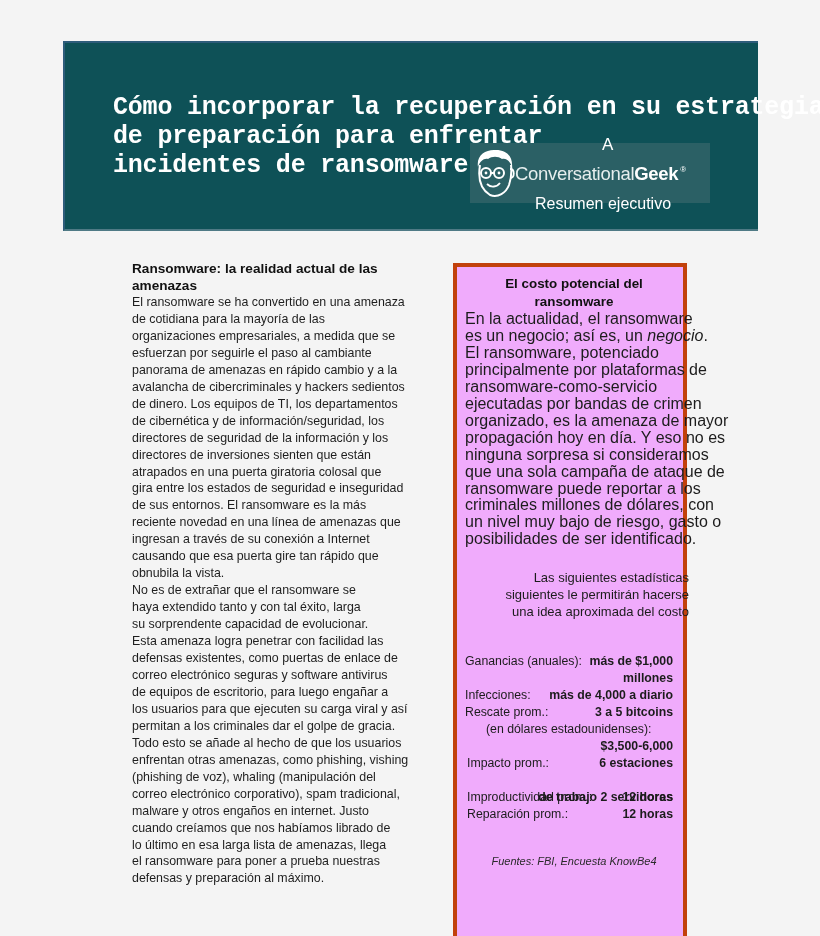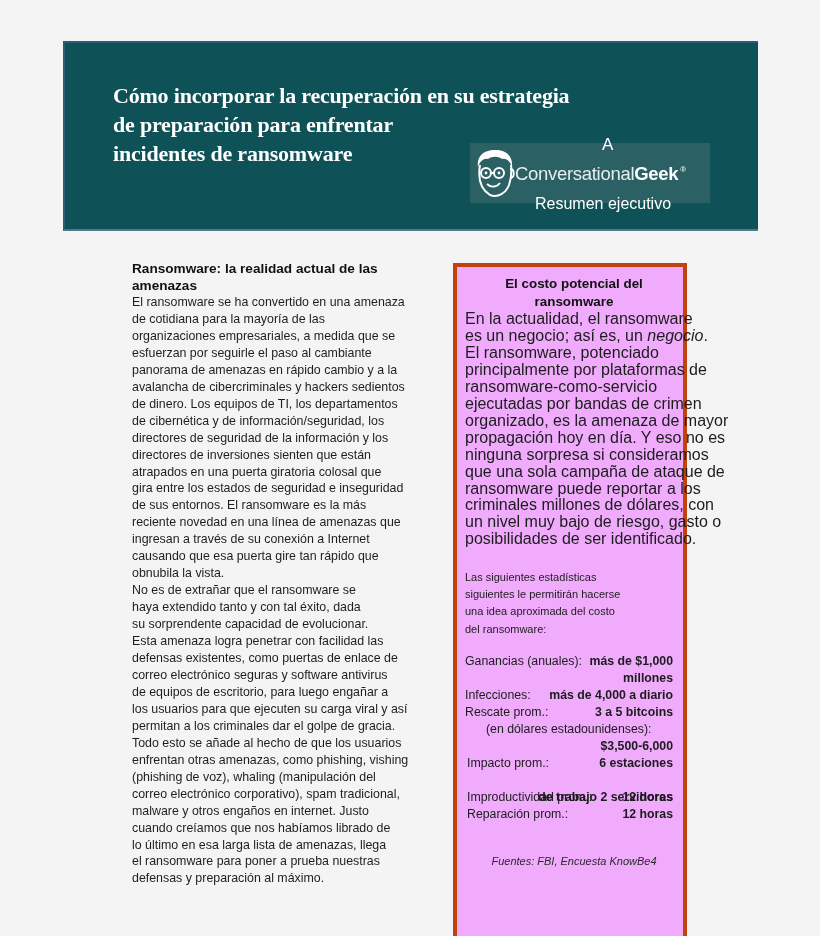--- a/index.html
+++ b/index.html
@@ -17,26 +17,26 @@
       position: absolute;
       left: 63px; top: 41px;
       width: 695px; height: 190px;
       background: #0e5157;
       border-top: 2px solid #2d5c7a;
       border-left: 2px solid #2d5c7a;
       border-bottom: 2px solid #4f7a85;
     }
     .header-title {
       position: absolute;
-      left: 48px; top: 38px;
+      left: 48px; top: 50px;
       width: 580px;
       color: #ffffff;
-      font-family: Liberation Serif, serif;
+      font-family: Liberation Mono, monospace;
       font-weight: bold;
-      font-size: 22px;
+      font-size: 25px;
       line-height: 29px;
       letter-spacing: -0.2px;
     }
     .header-title span { display: block; white-space: nowrap; }
 
     .brand {
       position: absolute;
       left: 405px; top: 100px;
       width: 240px; height: 60px;
       background: #2b6065;
@@ -118,22 +118,23 @@
       width: 224px;
       font-size: 16px;
       line-height: 16.95px;
     }
     .sb-text span { display: block; white-space: nowrap; }
     .sb-text em { font-style: italic; }
     .sb-intro {
       position: absolute;
       left: 8px; top: 302px;
       width: 224px;
-      font-size: 11px;
+      font-size: 13px;
       line-height: 17.2px;
+      text-align: right;
     }
     .sb-intro span { display: block; white-space: nowrap; }
 
     .stat {
       position: absolute;
       font-size: 12.3px;
       line-height: 17px;
       white-space: nowrap;
     }
     .stat b { font-weight: bold; }
@@ -201,21 +202,21 @@
       <span>directores de seguridad de la información y los</span>
       <span>directores de inversiones sienten que están</span>
       <span>atrapados en una puerta giratoria colosal que</span>
       <span>gira entre los estados de seguridad e inseguridad</span>
       <span>de sus entornos. El ransomware es la más</span>
       <span>reciente novedad en una línea de amenazas que</span>
       <span>ingresan a través de su conexión a Internet</span>
       <span>causando que esa puerta gire tan rápido que</span>
       <span>obnubila la vista.</span>
       <span>No es de extrañar que el ransomware se</span>
-      <span>haya extendido tanto y con tal éxito, dada</span>
+      <span>haya extendido tanto y con tal éxito, larga</span>
       <span>su sorprendente capacidad de evolucionar.</span>
       <span>Esta amenaza logra penetrar con facilidad las</span>
       <span>defensas existentes, como puertas de enlace de</span>
       <span>correo electrónico seguras y software antivirus</span>
       <span>de equipos de escritorio, para luego engañar a</span>
       <span>los usuarios para que ejecuten su carga viral y así</span>
       <span>permitan a los criminales dar el golpe de gracia.</span>
       <span>Todo esto se añade al hecho de que los usuarios</span>
       <span>enfrentan otras amenazas, como phishing, vishing</span>
       <span>(phishing de voz), whaling (manipulación del</span>
@@ -248,21 +249,20 @@
       <span>ransomware puede reportar a los</span>
       <span>criminales millones de dólares, con</span>
       <span>un nivel muy bajo de riesgo, gasto o</span>
       <span>posibilidades de ser identificado.</span>
     </div>
 
     <div class="sb-intro">
       <span>Las siguientes estadísticas</span>
       <span>siguientes le permitirán hacerse</span>
       <span>una idea aproximada del costo</span>
-      <span>del ransomware:</span>
     </div>
 
     <div class="stat" style="left:8px; top:386px;">Ganancias (anuales):</div>
     <div class="stat" style="right:10px; top:386px;"><b>más de $1,000</b></div>
     <div class="stat" style="right:10px; top:403px;"><b>millones</b></div>
 
     <div class="stat" style="left:8px; top:420px;">Infecciones:</div>
     <div class="stat" style="right:10px; top:420px;"><b>más de 4,000 a diario</b></div>
 
     <div class="stat" style="left:8px; top:437px;">Rescate prom.:</div>

